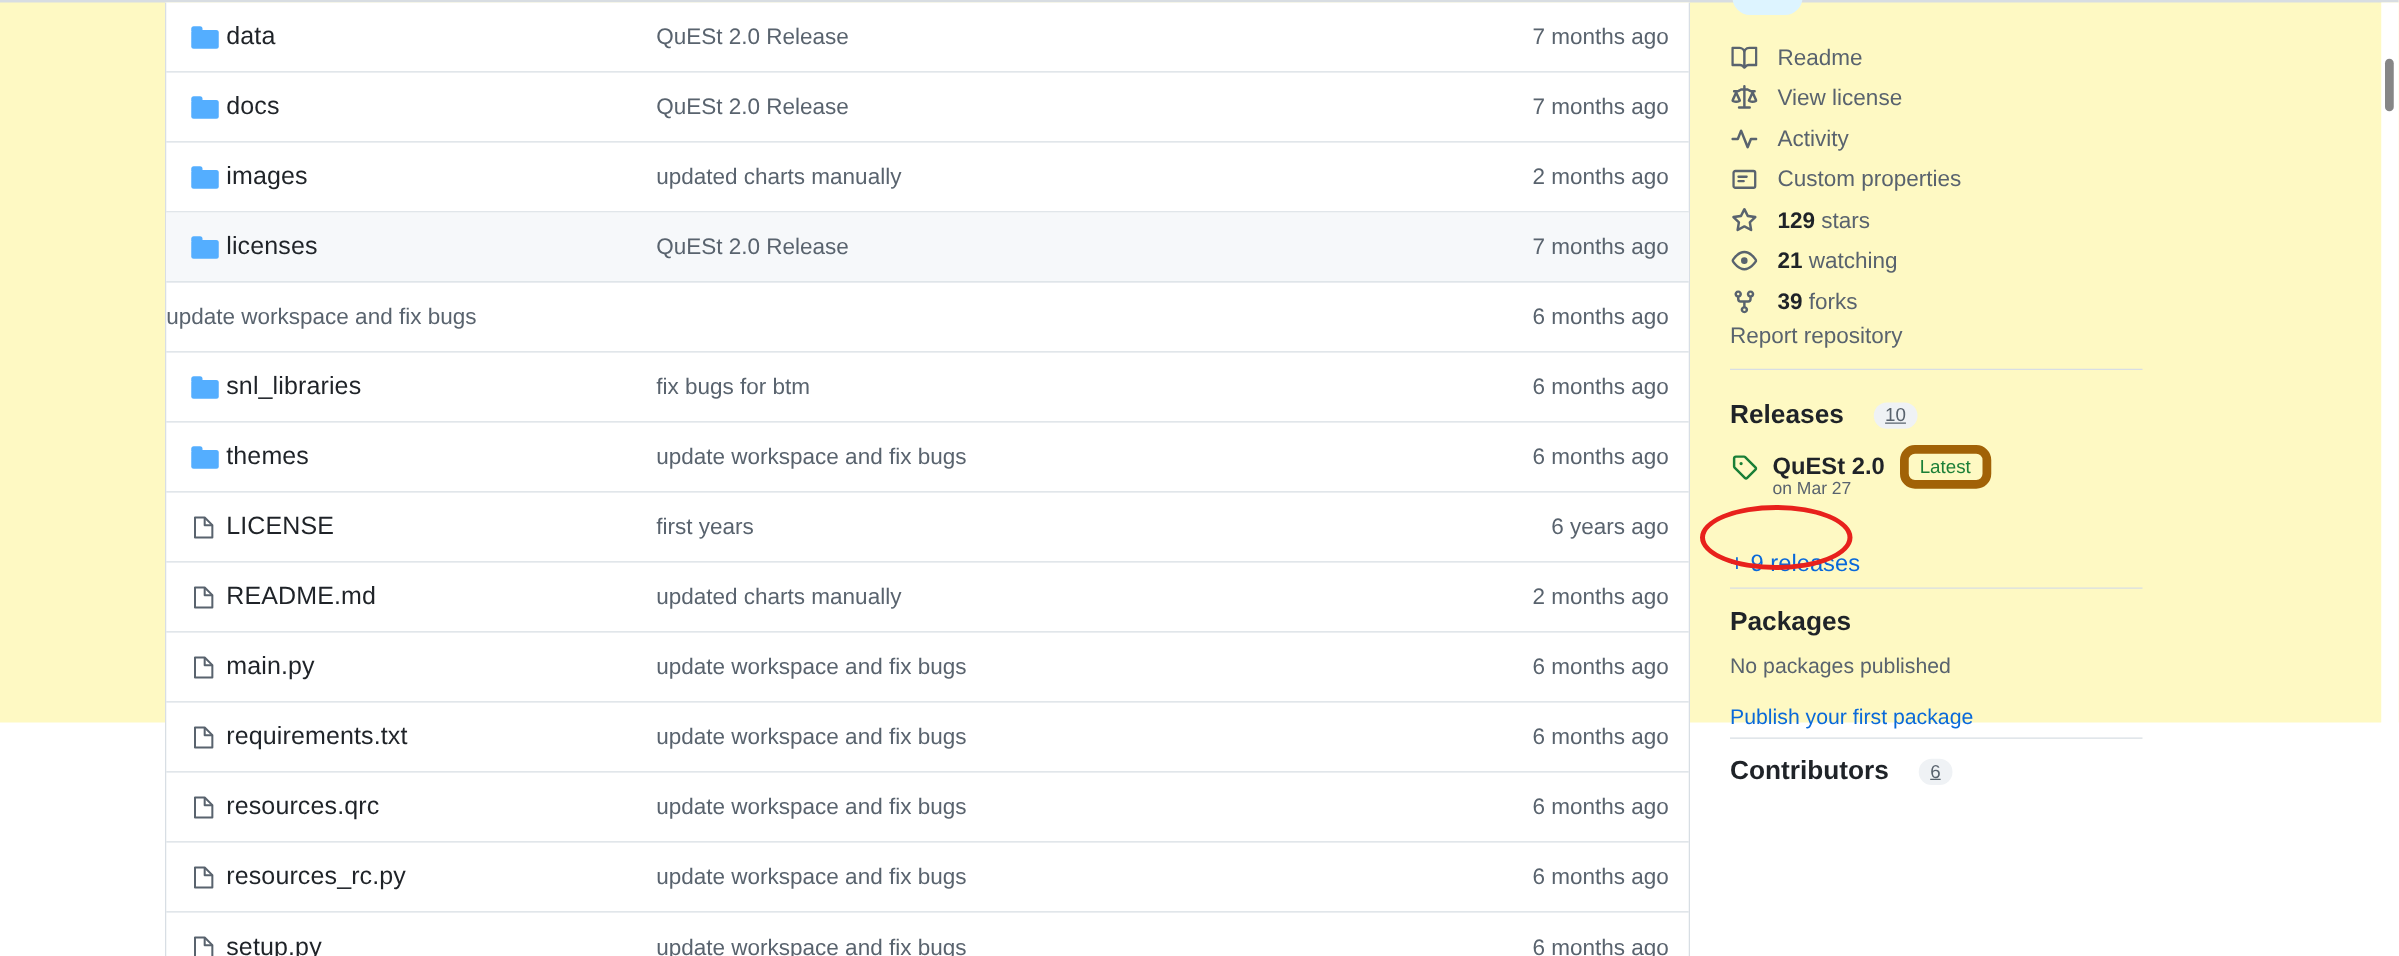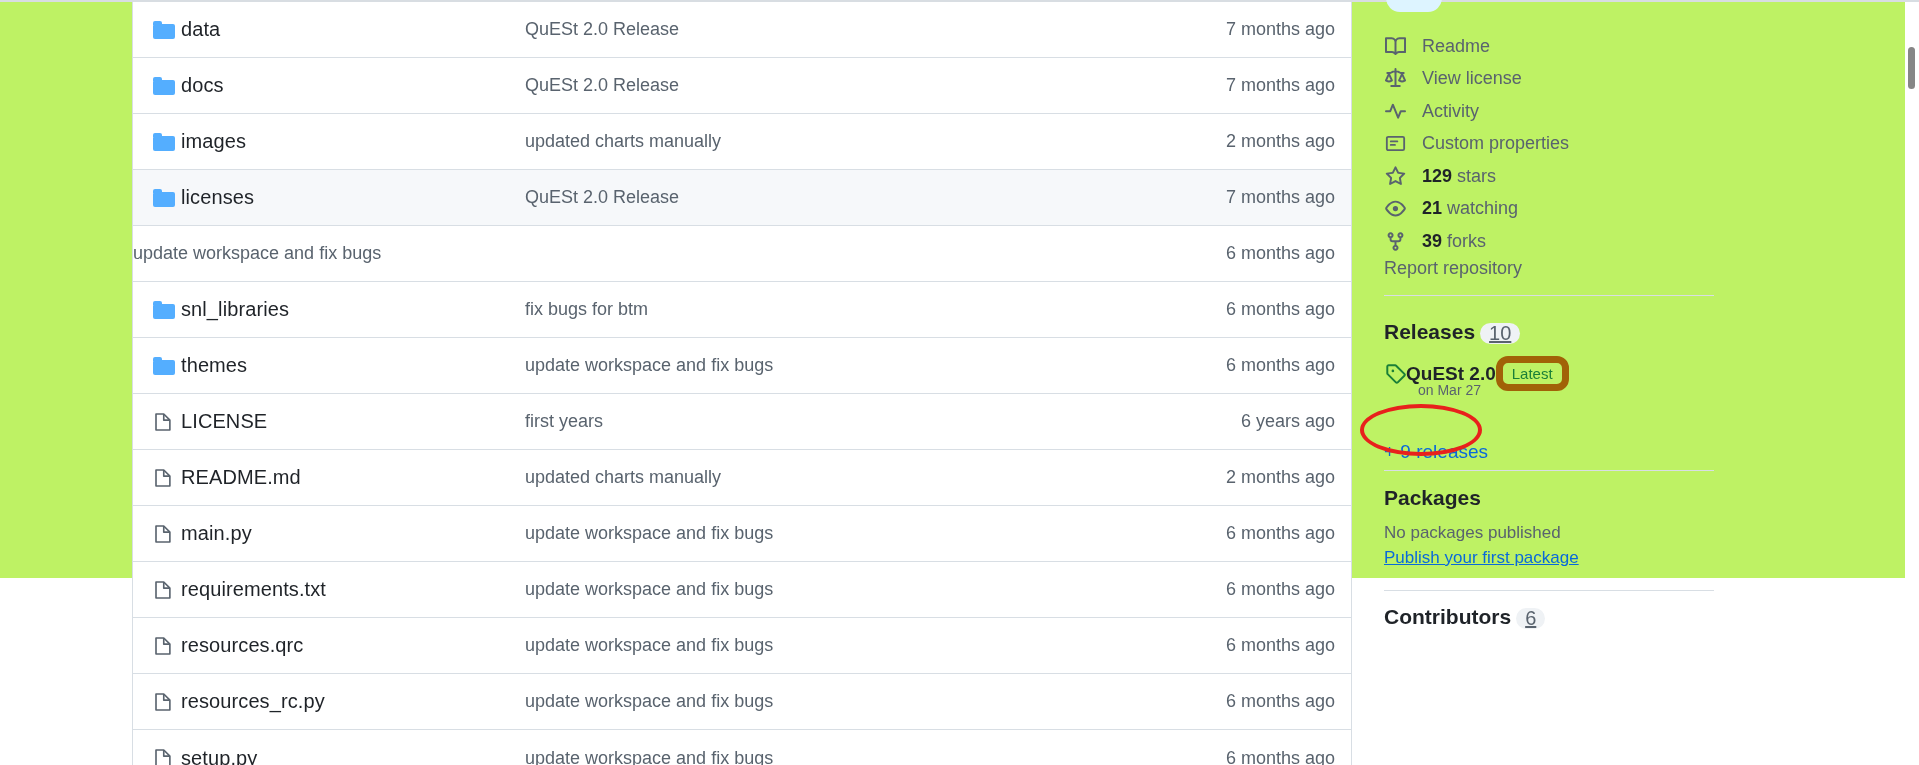--- a/index.html
+++ b/index.html
@@ -2,21 +2,21 @@
 <html><head>
 <meta charset="utf-8">
 <style>
   * { box-sizing: border-box; margin: 0; padding: 0; }
   html, body {
     width: 1919px; height: 765px;
     background: #ffffff;
     font-family: "Liberation Sans", sans-serif;
     overflow: hidden;
   }
-  .page { position: relative; width: 1919px; height: 578px; background: #bef264; }
+  .page { position: relative; width: 1919px; height: 578px; background: #fef9c3; }
 
   
   .top-rule {
     position: absolute; left: 0; top: 0; width: 1919px; height: 2px;
     background: #d8dde2;
   }
 
   
   .file-table {
     position: absolute; left: 132px; top: 2px;
@@ -106,32 +106,32 @@
     position: absolute; left: 0; top: 258px;
     font-size: 18px; color: #59636e; white-space: nowrap;
   }
 
   .divider {
     position: absolute; left: 0; width: 330px; height: 1px; background: #d8dee4;
   }
 
   .sec-head {
     position: absolute; left: 0;
-    display: flex; align-items: flex-end; gap: 5px;
+    display: flex; align-items: center; gap: 24px;
   }
   .sec-title { font-size: 21px; font-weight: 700; color: #1f2328; }
   .count-badge {
-    font-size: 20px; color: #59636e;
+    font-size: 15px; color: #59636e;
     background: #eff2f5; border-radius: 12px;
     padding: 2px 9px; line-height: 17px; text-decoration: underline;
   }
 
   .release-row {
     position: absolute; left: 0; top: 356px;
-    display: flex; align-items: center; gap: 0;
+    display: flex; align-items: center; gap: 12px;
   }
   .release-name { font-size: 19px; font-weight: 700; color: #1f2328; }
   .latest-badge {
     font-size: 15px; color: #1a7f37;
     border: 7px solid #a16207; border-radius: 12px;
     padding: 1px 9px; line-height: 19px;
   }
   .release-date {
     position: absolute; left: 34px; top: 382px;
     font-size: 14px; color: #59636e;
@@ -148,22 +148,22 @@
     border: 4px solid #e8211c;
     border-radius: 50%;
     pointer-events: none;
   }
 
   .pkg-none {
     position: absolute; left: 0; top: 523px;
     font-size: 17px; color: #59636e; white-space: nowrap;
   }
   .pkg-link {
-    position: absolute; left: 0; top: 548px;
-    font-size: 17px; color: #0969da; text-decoration: underline;
+    position: absolute; left: 0; top: 564px;
+    font-size: 17px; color: #0969da; 
     white-space: nowrap;
   }
 
   
   .scrollbar-track {
     position: absolute; right: 0; top: 2px;
     width: 14px; height: 763px; background: #ffffff;
   }
   .scrollbar-thumb {
     position: absolute; right: 4px; top: 45px;

